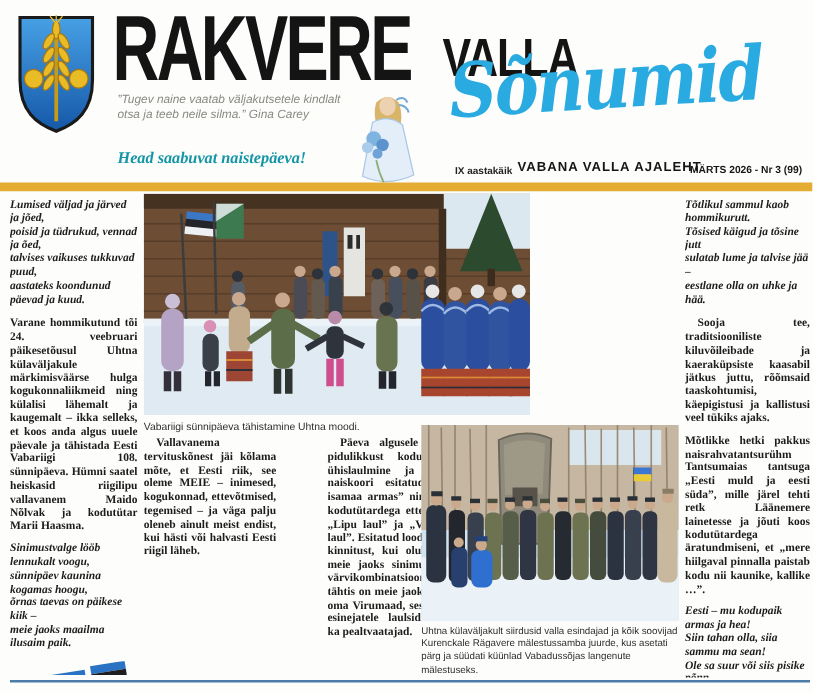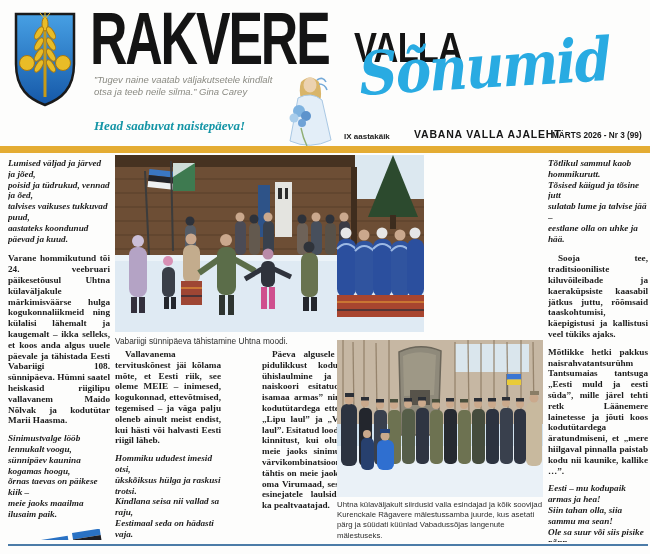--- a/index.html
+++ b/index.html
@@ -13,21 +13,21 @@
   #title-secondary{left:354px;top:26px;font-family:"Liberation Sans",sans-serif;font-weight:bold;
     font-size:43px;letter-spacing:-1px;color:#141414;transform:scaleX(.80);transform-origin:left top;
     line-height:1;white-space:nowrap;}
   #title-script{left:358px;top:44px;font-family:"DejaVu Serif",serif;font-style:italic;font-weight:bold;
     font-size:60px;color:#29ABE2;transform:scaleX(.88) rotate(-3deg);transform-origin:left top;
     line-height:1;white-space:nowrap;letter-spacing:-2px;}
   #masthead-quote{left:94px;top:74px;width:190px;font-family:"Liberation Sans",sans-serif;
     font-style:italic;font-size:9.5px;line-height:12px;color:#8a8a82;}
   #greeting{left:94px;top:118px;font-family:Liberation Serif, serif;font-style:italic;
     font-weight:bold;font-size:13px;color:#1495A6;}
-  #edition{left:344px;top:132px;font-family:"Liberation Sans",sans-serif;font-weight:bold;
+  #edition{left:364px;top:132px;font-family:"Liberation Sans",sans-serif;font-weight:bold;
     font-size:8px;color:#222;}
   #paper-name{left:414px;top:128px;font-family:"Liberation Sans",sans-serif;font-weight:bold;
     font-size:10.5px;letter-spacing:.8px;color:#161616;white-space:nowrap;}
   #issue{left:552px;top:131px;font-family:"Liberation Sans",sans-serif;font-weight:bold;
     font-size:8.2px;color:#161616;white-space:nowrap;}
   #gold-bar{left:0;top:146px;width:650px;height:7px;background:#E4AC33;}
   #coa{left:13px;top:11px;}
   #angel{left:281px;top:76px;}
   
   .col{font-size:9.2px;line-height:10.8px;text-align:justify;font-weight:bold;}
@@ -274,24 +274,20 @@
           <line x1="292" y1="147" x2="309" y2="147" stroke="#D98A36" stroke-width="1.4"></line>
             <line x1="292" y1="155" x2="309" y2="155" stroke="#2E2E38" stroke-width="1.4"></line>
         </g>
       </g>
     </svg>
   </figure>
   <div id="caption1" class="abs">Vabariigi sünnipäeva tähistamine Uhtna moodi.</div>
 
   <section id="col2" class="abs col">
     <p class="para">Vallavanema tervituskõnest jäi kõlama mõte, et Eesti riik, see oleme MEIE – inimesed, kogukonnad, ettevõtmised, tegemised – ja väga palju oleneb ainult meist endist, kui hästi või halvasti Eesti riigil läheb.</p>
-    <p class="poem">Hommiku ududest imesid otsi,
-ükskõiksus hülga ja raskusi trotsi.
-Kindlana seisa nii vallad sa raju,
-Eestimaal seda on hädasti vaja.</p>
   </section>
 
   <section id="col3" class="abs col">
     <p class="para">Päeva algusele lisasid pidulikkust kodutütarde ühislaulmine ja Uhtna naiskoori esitatud „Mu isamaa armas” ning koos kodutütardega ettekantud „Lipu laul” ja „Virumaa laul”. Esitatud lood andsid kinnitust, kui oluline on meie jaoks sinimustvalge värvikombinatsioon ja kui tähtis on meie jaoks hoida oma Virumaad, sest lisaks esinejatele laulsid kaasa ka pealtvaatajad.</p>
   </section>
 
   <figure id="photo2" class="abs" style="margin:0">
     <svg width="206" height="157" viewBox="0 0 206 157" preserveAspectRatio="none">
       <rect width="206" height="157" fill="#D2E3F0"></rect>
       <rect width="206" height="84" fill="#C6B7A3"></rect>

